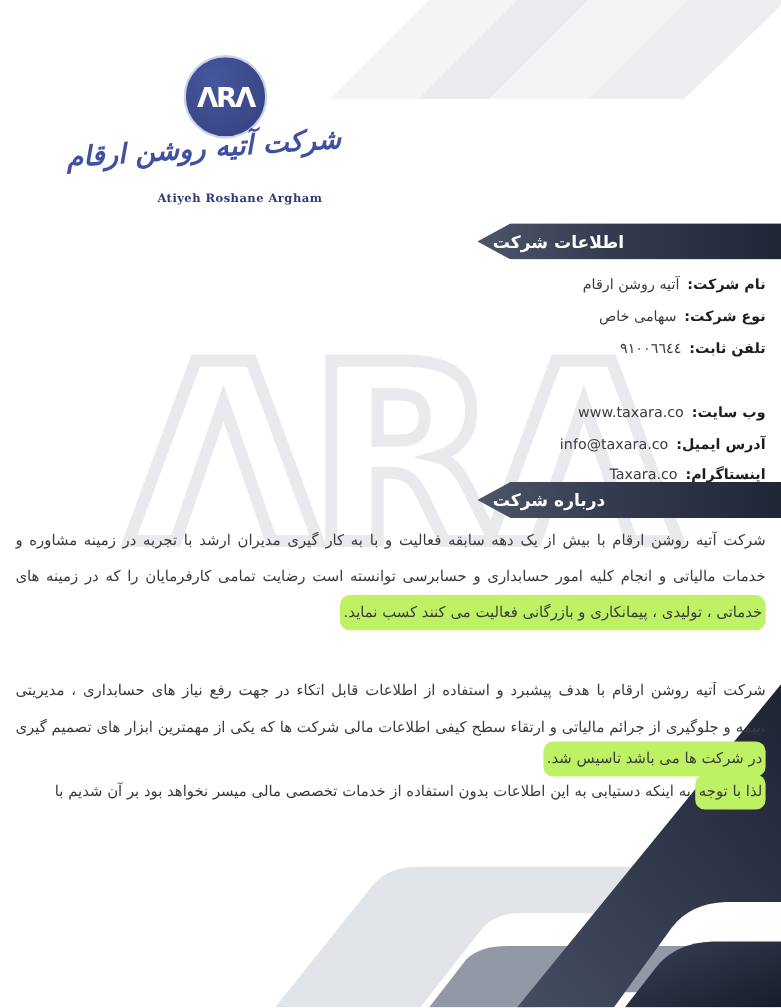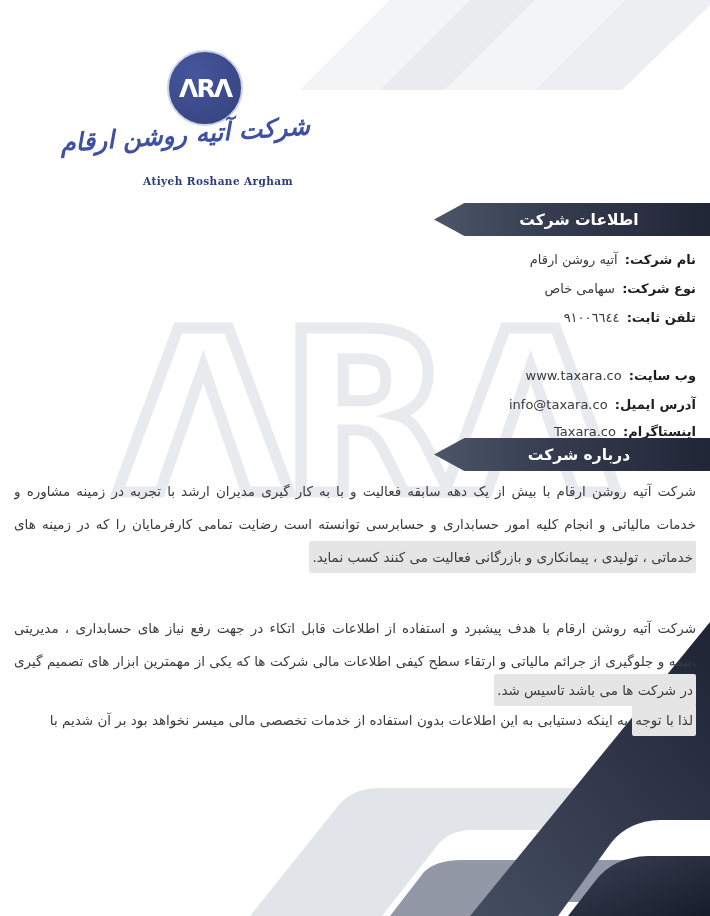--- a/index.html
+++ b/index.html
@@ -27,39 +27,39 @@
     position:absolute;left:143px;top:175px;width:150px;text-align:right;
     color:#2d3c7c;font-size:10.5px;font-weight:bold;letter-spacing:0.4px;
     font-family:"DejaVu Serif","Liberation Serif",serif;white-space:nowrap;
   }
 
   
   .ribbon{
     position:absolute;right:0;width:276px;height:33px;
     clip-path:polygon(0 50%,11% 0,100% 0,100% 100%,11% 100%);
     background:linear-gradient(to left,#202636,#343b4e 55%,#4d5569);
-    display:flex;align-items:center;justify-content:center;
+    display:flex;align-items:center;justify-content:flex-end;
     color:#ffffff;font-size:15.5px;font-weight:bold;
   }
   .ribbon span{padding-left:14px;}
   .r1{top:203px;} .r2{top:438px;} .r3{top:575px;}
 
   
   .info-row{position:absolute;right:14px;height:18px;font-size:13px;color:#3a3a3a;white-space:nowrap;}
   .info-row .lbl{font-weight:bold;color:#1e1e1e;margin-top:44px;}
   .info-row .val{margin-right:3px;}
   .ltrval{direction:ltr;unicode-bidi:embed;}
 
   
   .pline{
     position:absolute;right:14px;left:14px;height:20px;
     font-size:13.5px;color:#3b3b3b;text-align:right;white-space:nowrap;
   }
   .pline.j{text-align:justify;text-align-last:justify;white-space:normal;height:22px;overflow:hidden;}
-  .hl{background:#e5e5e5;border-radius:2px;padding:8px 3px;}
+  .hl{background:#bef264;border-radius:9px;padding:8px 3px;}
 </style>
 </head>
 <body>
 
 <div class="page">
 
   <svg class="decor" width="710" height="916" viewBox="0 0 710 916" xmlns="http://www.w3.org/2000/svg">
     <defs>
       <linearGradient id="darkGrad" x1="0" y1="1" x2="1" y2="0">
         <stop offset="0" stop-color="#454d61"></stop>

